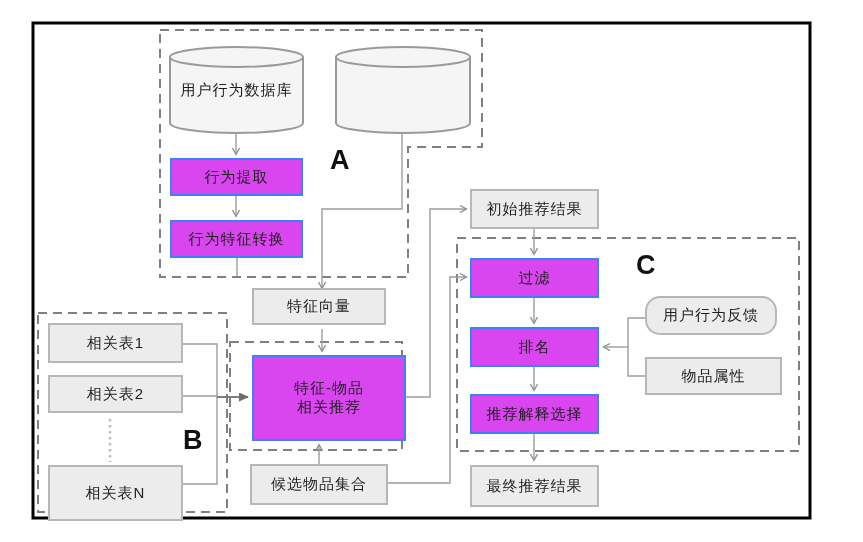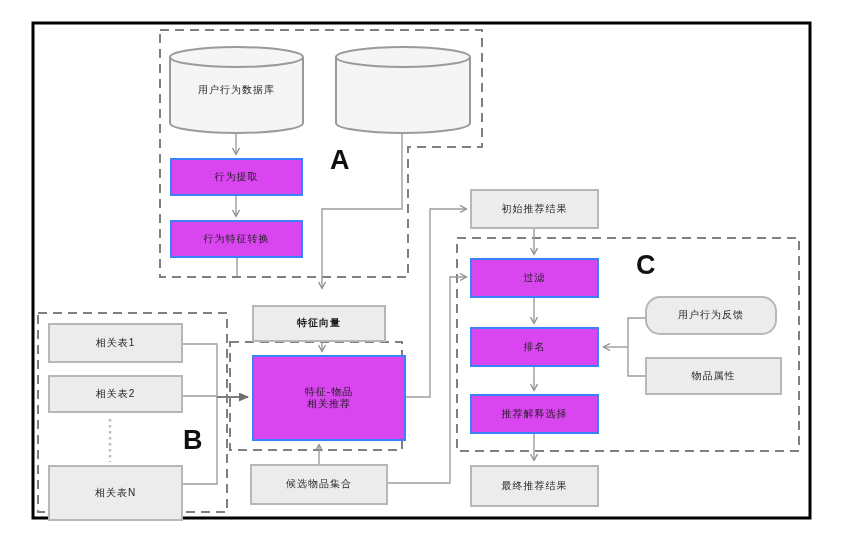--- a/index.html
+++ b/index.html
@@ -7,21 +7,21 @@
     position:relative;width:863px;height:542px;background:#ffffff;
     font-family:"Liberation Sans","DejaVu Sans",sans-serif;
     overflow:hidden;
   }
   .layer{position:absolute;left:0;top:0;width:863px;height:542px;}
   svg.layer{z-index:1;}
   .nodes{z-index:2;pointer-events:none;}
   .box{
     position:absolute;box-sizing:border-box;
     display:flex;flex-direction:column;align-items:center;justify-content:center;
-    font-size:10px;line-height:1.25;color:#1f1f1f;
+    font-size:15px;line-height:1.25;color:#1f1f1f;
     letter-spacing:1px;
   }
   .dark{background:#d946ef;border:2px solid #3b82f6;}
   .light{background:#ececec;border:2px solid #b7b7b7;}
   .plain{background:transparent;border:none;}
   .grouplabel{
     position:absolute;font-weight:bold;font-size:27px;color:#111;
     font-family:"Liberation Sans","DejaVu Sans",sans-serif;
   }
 </style>
@@ -88,21 +88,21 @@
       <span>用户行为数据库</span>
     </div>
 
     <div class="box dark" style="left:170px;top:158px;width:133px;height:38px;">
       <span>行为提取</span>
     </div>
     <div class="box dark" style="left:170px;top:220px;width:133px;height:38px;">
       <span>行为特征转换</span>
     </div>
 
-    <div class="box light" style="left:252px;top:305px;width:134px;height:37px;font-weight:bold;">
+    <div class="box light" style="left:252px;top:288px;width:134px;height:37px;">
       <span>特征向量</span>
     </div>
     <div class="box dark" style="left:252px;top:355px;width:154px;height:86px;">
       <span>特征-物品</span>
       <span>相关推荐</span>
     </div>
     <div class="box light" style="left:250px;top:464px;width:138px;height:41px;">
       <span>候选物品集合</span>
     </div>
 

